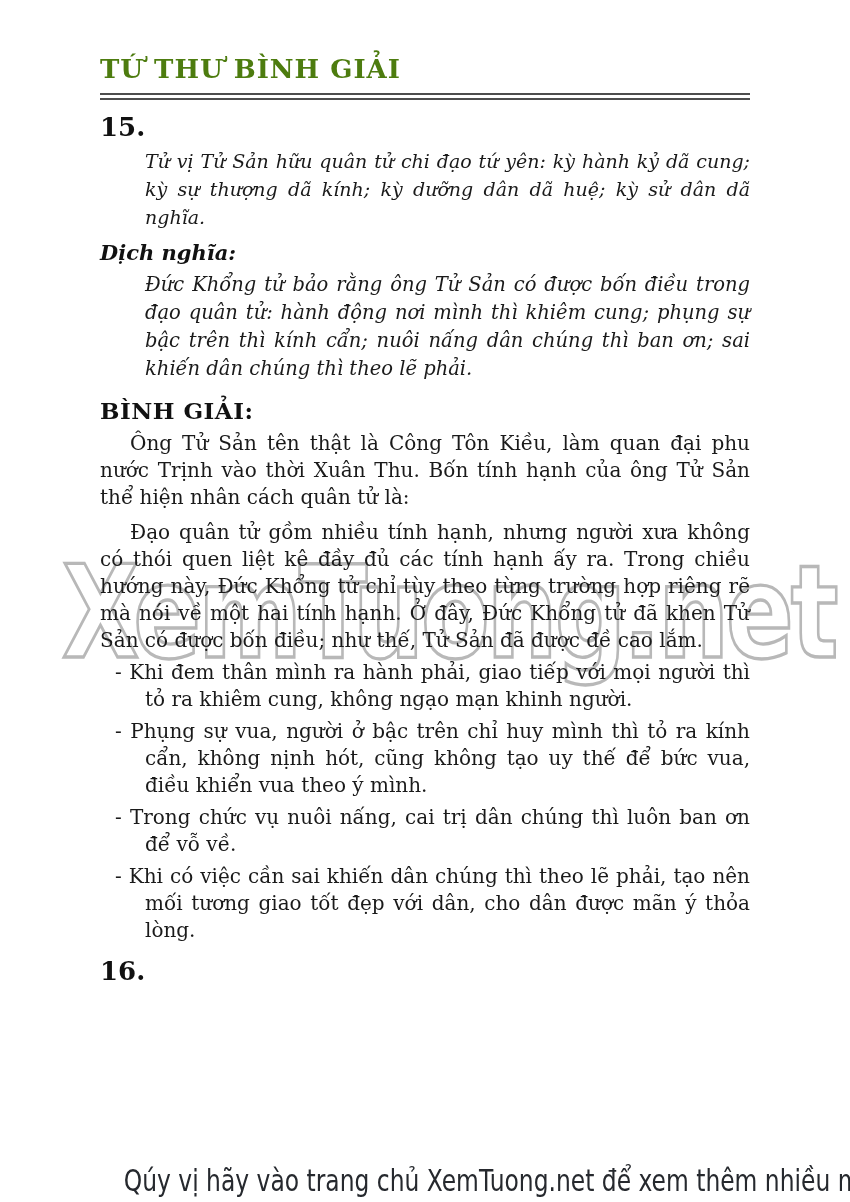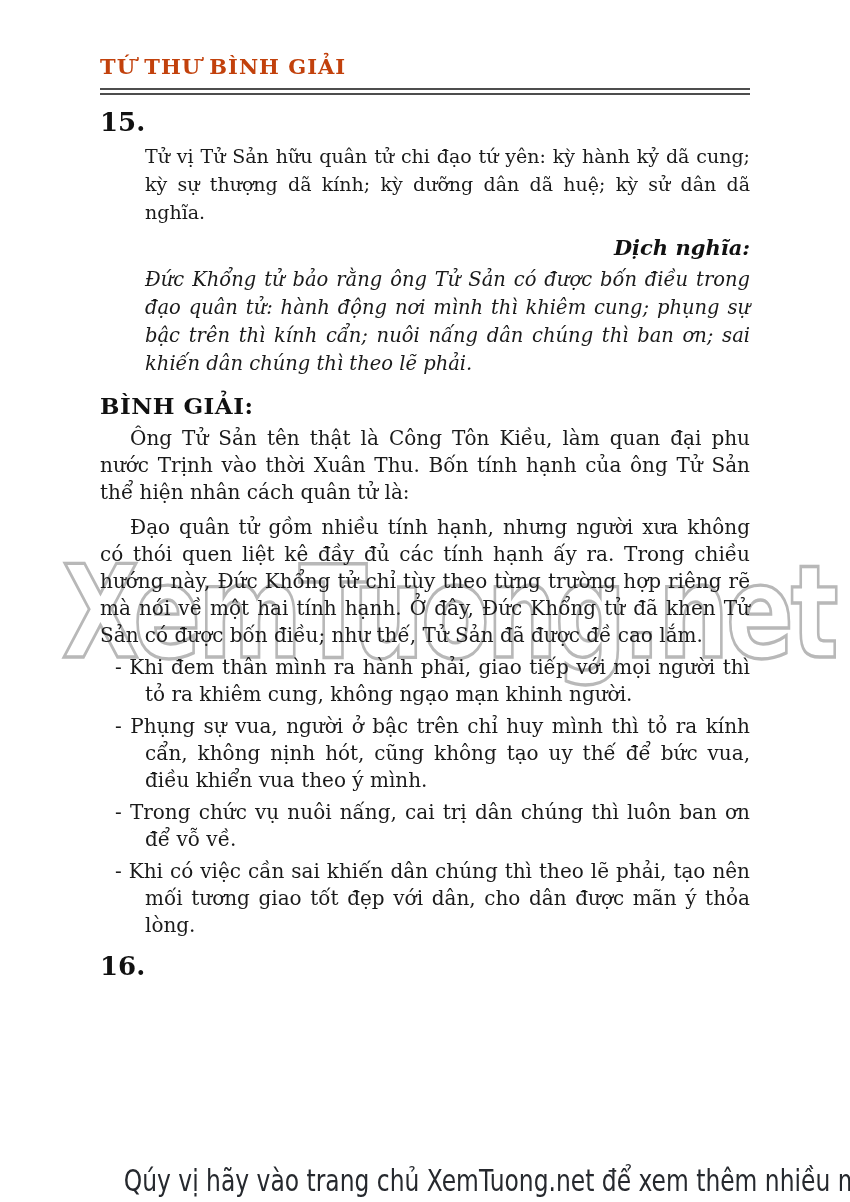--- a/index.html
+++ b/index.html
@@ -3,38 +3,38 @@
 <meta charset="utf-8">
 <style>
   html, body { margin: 0; padding: 0; background: #ffffff; }
   .page {
     width: 850px; height: 1202px; position: relative; overflow: hidden;
     background: #ffffff; color: #1a1a1a;
     font-family: "DejaVu Serif", "Liberation Serif", serif;
   }
   .content { position: relative; z-index: 1; padding: 54px 100px 0 100px; }
 
-  .running-head { font-weight: bold; font-size: 21px; letter-spacing: 1px; color: #c2410c; }
+  .running-head { font-weight: bold; font-size: 26px; letter-spacing: 1px; color: #4d7c0f; }
   .rule { margin-top: 9px; height: 3px; border-top: 2px solid #4d4d4d; border-bottom: 2px solid #4d4d4d; }
 
   .body-para { font-size: 20px; line-height: 27px; text-align: justify; margin: 0; }
   .indent { text-indent: 30px; }
   .intro { margin-top: 11px; }
 
   .sec-num { font-weight: bold; font-size: 26px; margin-top: 12px; color: #111; }
 
   .hanzi {
     font-size: 29px; line-height: 40px; letter-spacing: 5px;
     margin: 5px 0 0 45px; color: #222;
   }
   .translit {
-    font-size: 19px; line-height: 28px;
+    font-style: italic; font-size: 19px; line-height: 28px;
     margin: 5px 0 0 45px; text-align: justify;
   }
-  .label-italic { font-weight: bold; font-style: italic; font-size: 21px; margin-top: 9px; color: #111; text-align: right; }
+  .label-italic { font-weight: bold; font-style: italic; font-size: 21px; margin-top: 9px; color: #111; }
   .translation {
     font-style: italic; font-size: 19.5px; line-height: 28px;
     margin: 6px 0 0 45px; text-align: justify;
   }
   .label-bold { font-weight: bold; font-size: 23px; margin-top: 14px; letter-spacing: 0.5px; color: #111; }
 
   .commentary .body-para { margin-top: 8px; }
   .commentary .body-para:first-child { margin-top: 6px; }
 
   .bullets .bullet {

